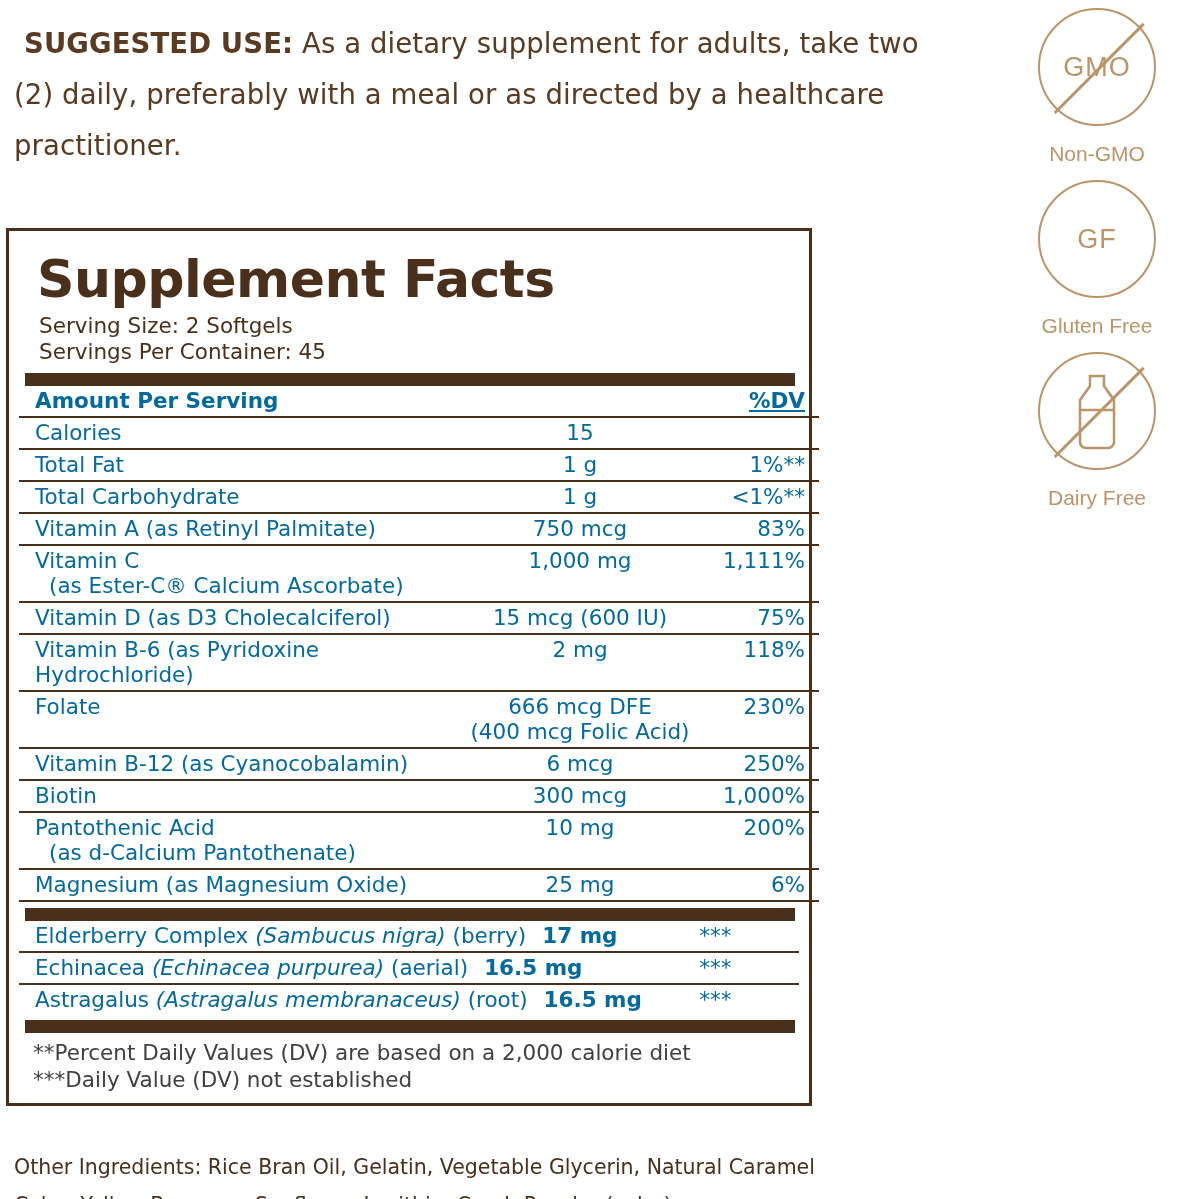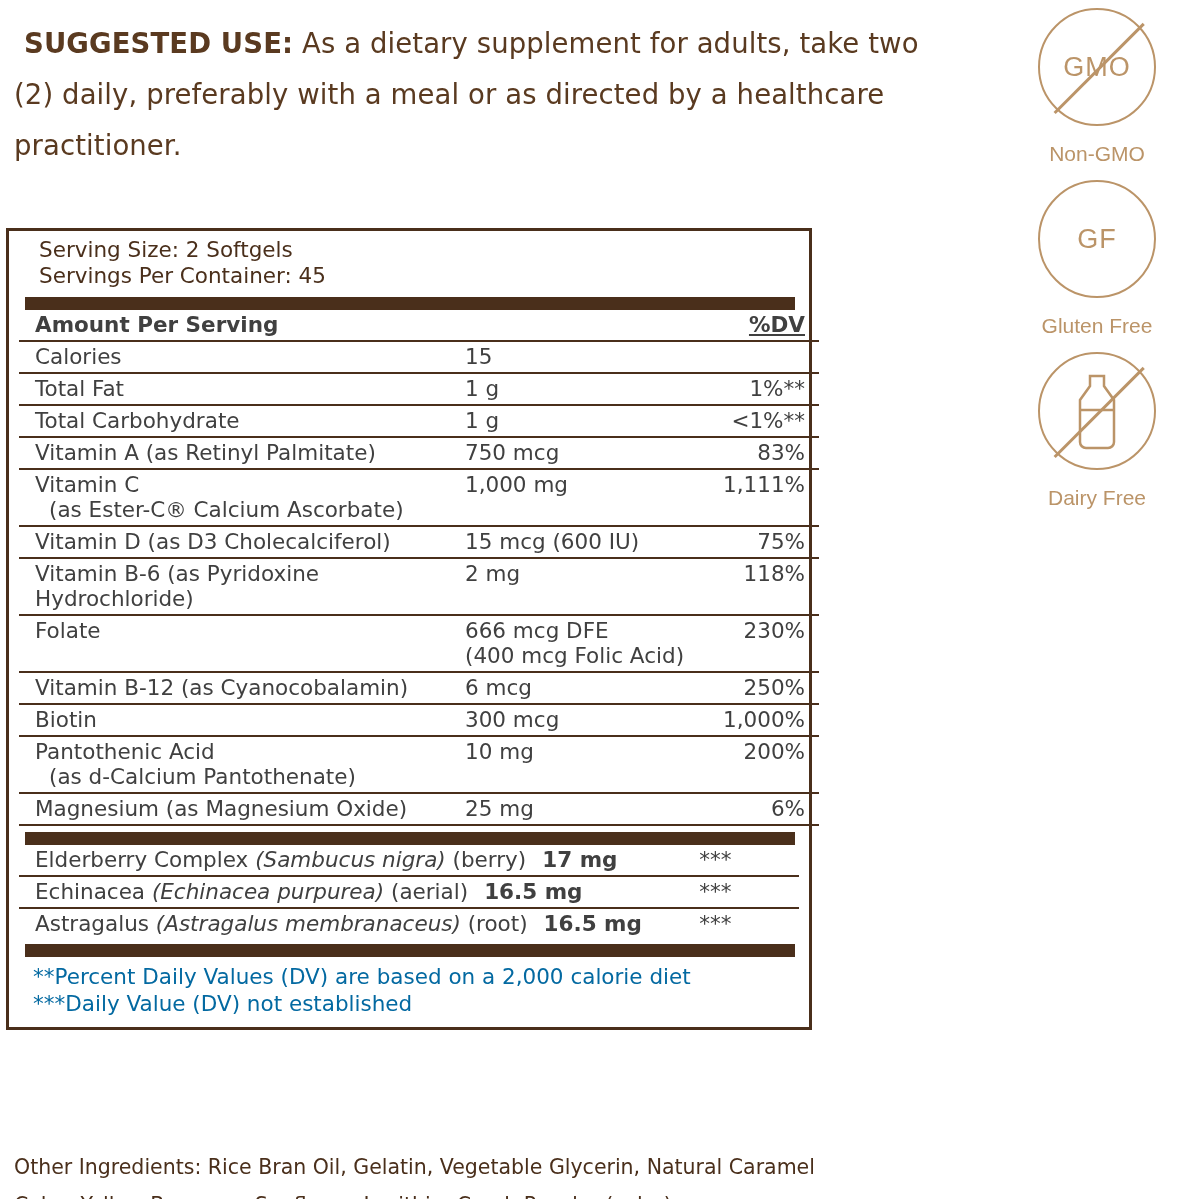--- a/index.html
+++ b/index.html
@@ -107,29 +107,29 @@
   .rule-thick {
     height: 13px;
     background: #4a2f1b;
     margin: 8px 4px 0 6px;
   }
 
   table.facts {
     width: 100%;
     border-collapse: collapse;
     font-size: 21.5px;
-    color: #404040;
+    color: #0369a1;
     table-layout: fixed;
   }
   table.facts td {
     padding: 2px 0 2px 0;
     vertical-align: top;
   }
   .col-name { width: 430px; padding-left: 16px !important; }
-  .col-amt { width: 230px; text-align: left; }
+  .col-amt { width: 230px; text-align: center; }
   .col-dv  { width: 110px; text-align: right; padding-right: 14px !important; }
   .hdr td { font-weight: bold; padding: 4px 0 5px 0; }
   .hdr .col-dv { text-align: right; text-decoration: underline; }
   tr.sep td {
     border-bottom: 2px solid #4a2f1b;
     padding-bottom: 3px;
   }
   .sub {
     display: block;
     padding-left: 14px;
@@ -137,21 +137,21 @@
   .herb .col-name { width: 560px; }
   .herb .col-amt  { width: 0px; }
   .herb .col-dv   { text-align: center; padding-right: 22px !important; }
   .ital { font-style: italic; }
   .amt-inline { padding-left: 16px; font-weight: bold; }
 
   #footnotes {
     font-size: 21.5px;
     line-height: 27px;
     margin: 6px 0 2px 14px;
-    color: #0369a1;
+    color: #404040;
   }
 
   #other-ingredients {
     position: absolute;
     left: 14px;
     top: 1148px;
     width: 860px;
     font-size: 20.5px;
     line-height: 38px;
     color: #4a2f1b;
@@ -189,20 +189,21 @@
       </svg>
       <span class="slash"></span>
     </div>
     <div class="badge-caption">Dairy Free</div>
   </div>
 
 </div>
 
 <div id="facts-panel">
 
+  <div id="facts-title">Supplement Facts</div>
   <div class="serving-line">Serving Size: 2 Softgels</div>
   <div class="serving-line">Servings Per Container: 45</div>
 
   <div class="rule-thick"></div>
 
   <table class="facts">
     <tbody>
         <tr class="hdr sep">
       <td class="col-name">Amount Per Serving</td>
       <td class="col-amt"></td>

